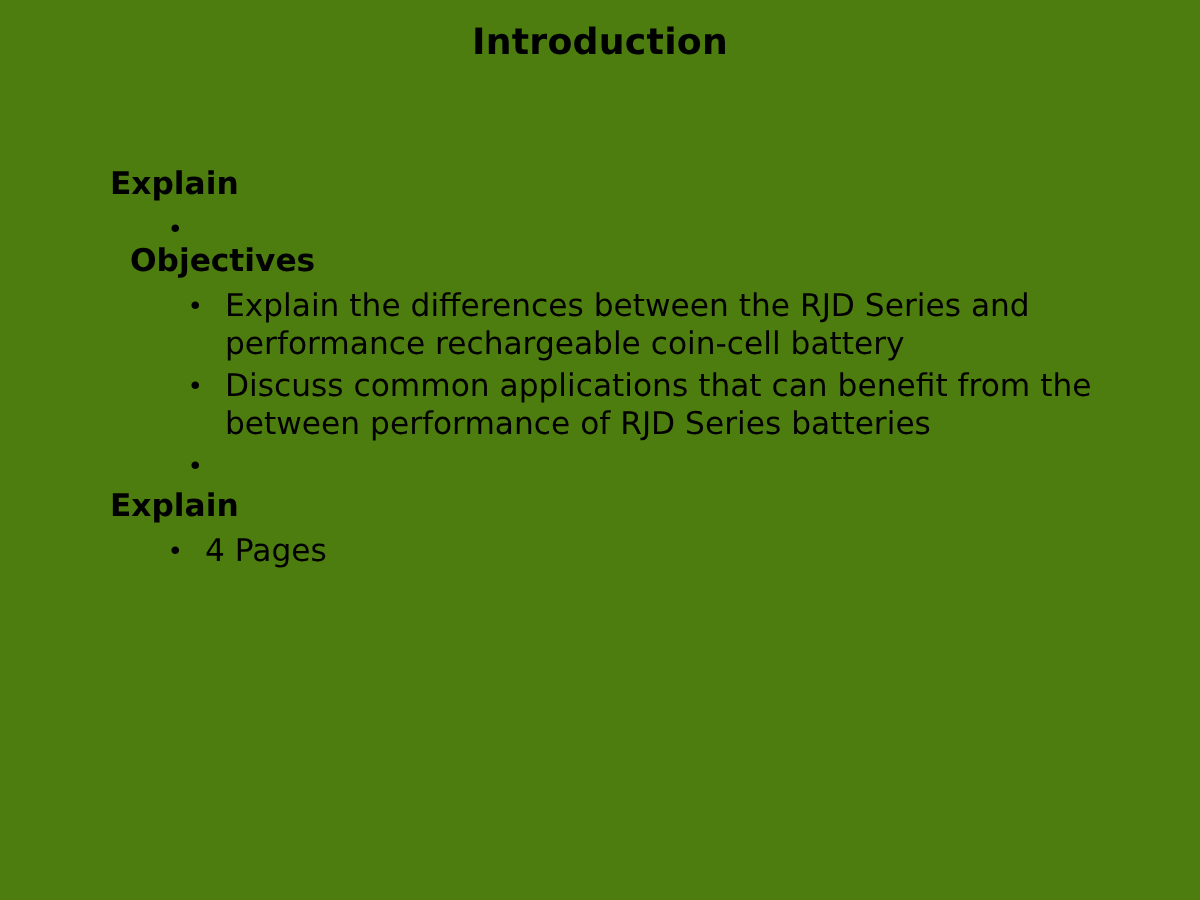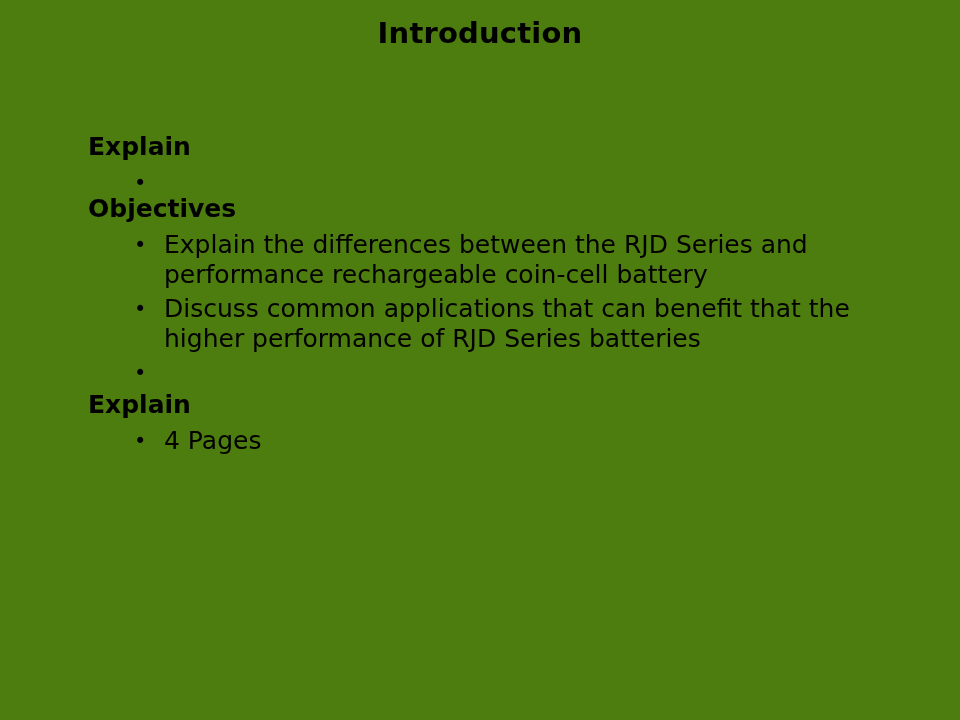--- a/index.html
+++ b/index.html
@@ -74,21 +74,21 @@
     font-size: 21px;
     line-height: 30px;
     color: #000000;
   }
   .bullet-text {
     display: inline;
   }
   
   .section-purpose { margin-top: 0; }
   .section-purpose .bullet-list { margin-top: 6px; }
-  .section-objectives { margin-top: 32px; }
+  .section-objectives { margin-top: 32px; margin-left: 16px; }
   .section-objectives .bullet-list { margin-top: 6px; }
   .section-objectives .bullet-item { margin-bottom: 4px; }
   .section-content { margin-top: 36px; }
   .section-content .bullet-list { margin-top: 6px; }
 </style>
 </head>
 <body>
 
 <div class="slide">
 
@@ -107,21 +107,21 @@
 
     <div class="section section-objectives">
       <div class="section-heading">Objectives</div>
       <ul class="bullet-list">
         <li class="bullet-item">
           <span class="bullet-dot">•</span>
           <span class="bullet-text">Explain the differences between the RJD Series and performance rechargeable coin-cell battery</span>
         </li>
         <li class="bullet-item">
           <span class="bullet-dot">•</span>
-          <span class="bullet-text">Discuss common applications that can benefit that the higher performance of RJD Series batteries</span>
+          <span class="bullet-text">Discuss common applications that can benefit from the between performance of RJD Series batteries</span>
         </li>
         <li class="bullet-item">
           <span class="bullet-dot">•</span>
         </li>
       </ul>
     </div>
 
     <div class="section section-content">
       <div class="section-heading">Explain</div>
       <ul class="bullet-list">

